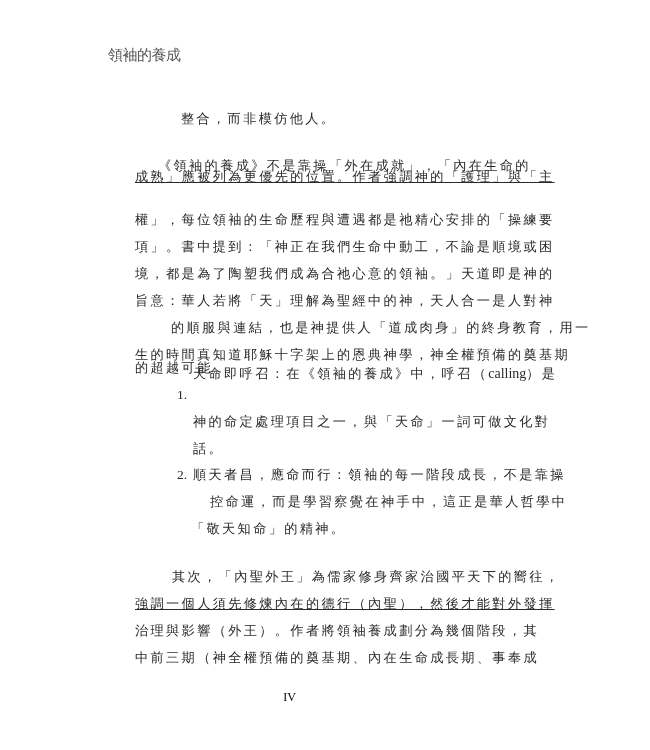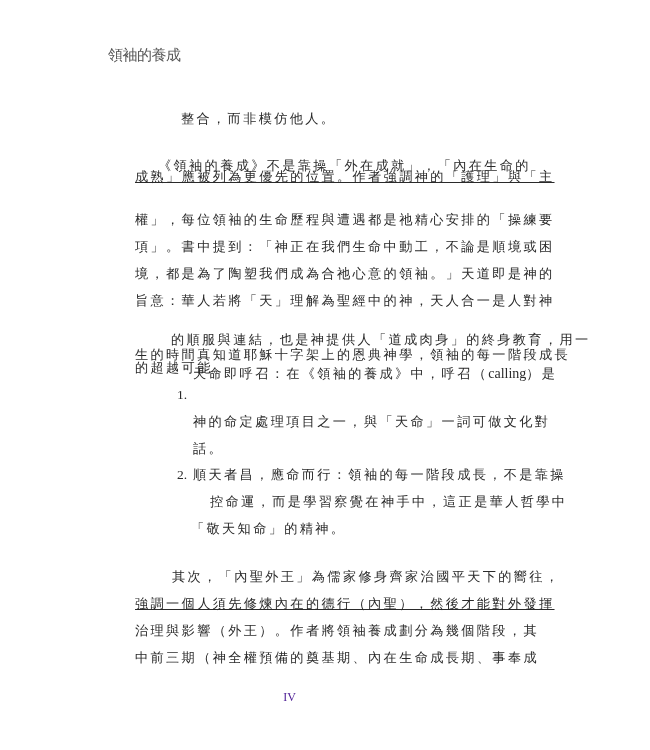--- a/index.html
+++ b/index.html
@@ -1,43 +1,43 @@
 <!DOCTYPE html>
 <html><head>
 <meta charset="utf-8">
 <style>
   html, body { margin: 0; padding: 0; background: #ffffff; }
   body { width: 650px; height: 750px; position: relative; overflow: hidden;
          font-family: "DejaVu Serif", "Liberation Serif", serif; color: #2a2a2a; }
   .running-header { position: absolute; left: 108px; top: 46px; font-size: 15px;
          color: #555; letter-spacing: -0.5px; }
   .page-number { position: absolute; left: 0; width: 579px; top: 690px;
-         text-align: center; font-size: 12px; color: #4c1d95;
+         text-align: center; font-size: 12px; color: #000000;
          font-family: "Liberation Serif", serif; }
   .line { position: absolute; font-size: 13.2px; white-space: nowrap;
           letter-spacing: 2.35px; }
   .latin { font-family: "Liberation Serif", serif; letter-spacing: 0; font-size: 14px; }
   .num { position: absolute; font-size: 13.5px; font-family: "Liberation Serif", serif; }
 </style>
 </head>
 <body>
 
 <div class="running-header">領袖的養成</div>
 
 <div class="line" style="left:181px; top:110px;">整合，而非模仿他人。</div>
 
 <div>
   <div class="line" style="left:158px; top:157px;">《領袖的養成》不是靠操「外在成就」，「內在生命的</div>
   <div class="line" style="left:135px; top:168px;text-decoration:underline;">成熟」應被列為更優先的位置。作者強調神的「護理」與「主</div>
   <div class="line" style="left:135px; top:211px;">權」，每位領袖的生命歷程與遭遇都是祂精心安排的「操練要</div>
   <div class="line" style="left:135px; top:238px;">項」。書中提到：「神正在我們生命中動工，不論是順境或困</div>
   <div class="line" style="left:135px; top:265px;">境，都是為了陶塑我們成為合祂心意的領袖。」天道即是神的</div>
   <div class="line" style="left:135px; top:292px;">旨意：華人若將「天」理解為聖經中的神，天人合一是人對神</div>
-  <div class="line" style="left:135px; top:331px;padding-left:36px;">的順服與連結，也是神提供人「道成肉身」的終身教育，用一</div>
-  <div class="line" style="left:135px; top:346px;">生的時間真知道耶穌十字架上的恩典神學，領袖的每一階段成長</div>
+  <div class="line" style="left:135px; top:319px;padding-left:36px;">的順服與連結，也是神提供人「道成肉身」的終身教育，用一</div>
+  <div class="line" style="left:135px; top:346px;">生的時間真知道耶穌十字架上的恩典神學，神全權預備的奠基期</div>
 
   <div class="line" style="left:135px; top:359px;">的超越可能。</div>
 </div>
 
 <div>
   <div>
     <span class="num" style="left:177px; top:387px;">1.</span>
     <div class="line" style="left:193px; top:365px;">天命即呼召：在《領袖的養成》中，呼召（<span class="latin">calling</span>）是</div>
     <div class="line" style="left:193px; top:413px;">神的命定處理項目之一，與「天命」一詞可做文化對</div>
     <div class="line" style="left:193px; top:440px;">話。</div>

